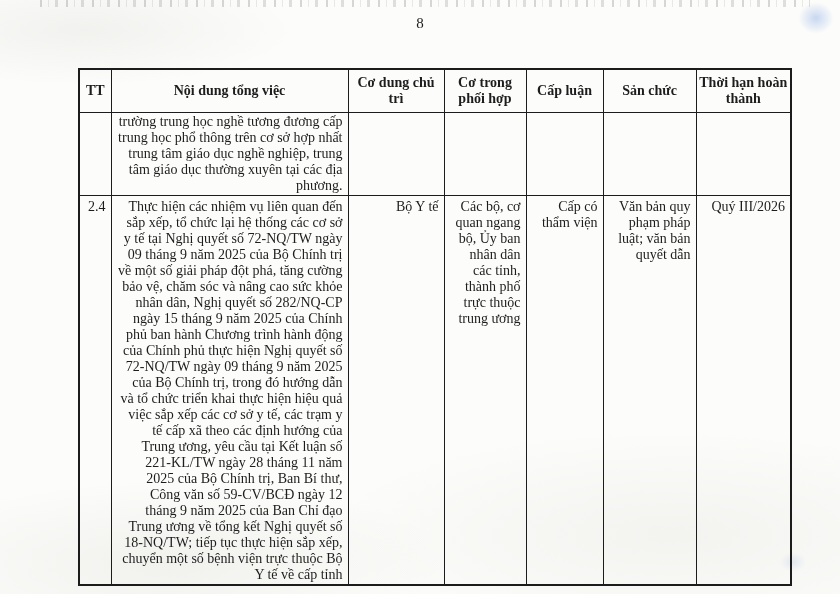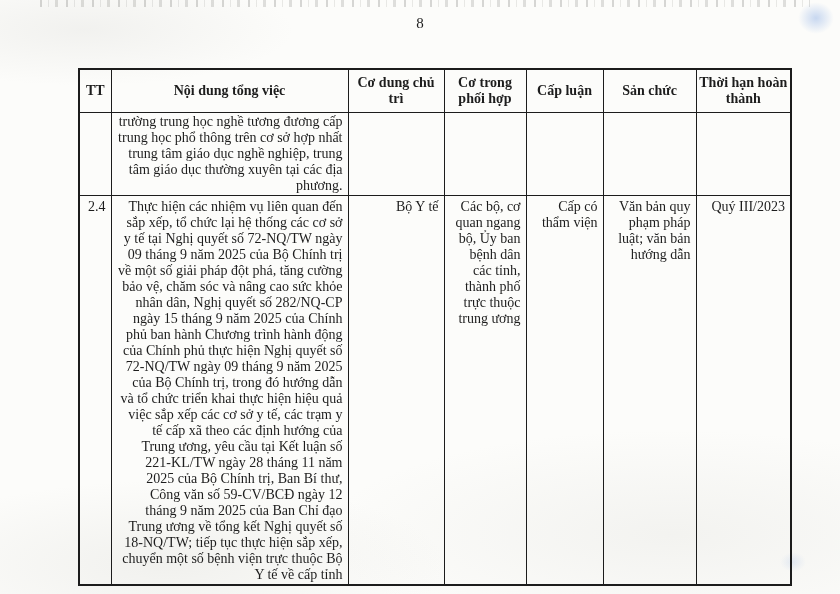--- a/index.html
+++ b/index.html
@@ -105,19 +105,19 @@
       <td></td>
       <td></td>
       <td></td>
       <td></td>
       <td></td>
     </tr>
     <tr class="row-task">
       <td class="cell-tt">2.4</td>
       <td class="cell-content">Thực hiện các nhiệm vụ liên quan đến sắp xếp, tổ chức lại hệ thống các cơ sở y tế tại Nghị quyết số 72-NQ/TW ngày 09 tháng 9 năm 2025 của Bộ Chính trị về một số giải pháp đột phá, tăng cường bảo vệ, chăm sóc và nâng cao sức khỏe nhân dân, Nghị quyết số 282/NQ-CP ngày 15 tháng 9 năm 2025 của Chính phủ ban hành Chương trình hành động của Chính phủ thực hiện Nghị quyết số 72-NQ/TW ngày 09 tháng 9 năm 2025 của Bộ Chính trị, trong đó hướng dẫn và tổ chức triển khai thực hiện hiệu quả việc sắp xếp các cơ sở y tế, các trạm y tế cấp xã theo các định hướng của Trung ương, yêu cầu tại Kết luận số 221-KL/TW ngày 28 tháng 11 năm 2025 của Bộ Chính trị, Ban Bí thư, Công văn số 59-CV/BCĐ ngày 12 tháng 9 năm 2025 của Ban Chỉ đạo Trung ương về tổng kết Nghị quyết số 18-NQ/TW; tiếp tục thực hiện sắp xếp, chuyển một số bệnh viện trực thuộc Bộ Y tế về cấp tỉnh</td>
       <td class="pad-top">Bộ Y tế</td>
-      <td class="pad-top">Các bộ, cơ quan ngang bộ, Ủy ban bệnh dân các tỉnh, thành phố trực thuộc trung ương</td>
+      <td class="pad-top">Các bộ, cơ quan ngang bộ, Ủy ban nhân dân các tỉnh, thành phố trực thuộc trung ương</td>
       <td class="pad-top">Cấp có thẩm viện</td>
-      <td class="pad-top">Văn bản quy phạm pháp luật; văn bản hướng dẫn</td>
-      <td class="pad-top">Quý III/2023</td>
+      <td class="pad-top">Văn bản quy phạm pháp luật; văn bản quyết dẫn</td>
+      <td class="pad-top">Quý III/2026</td>
     </tr>
   </tbody>
 </table>
 
 </body></html>

